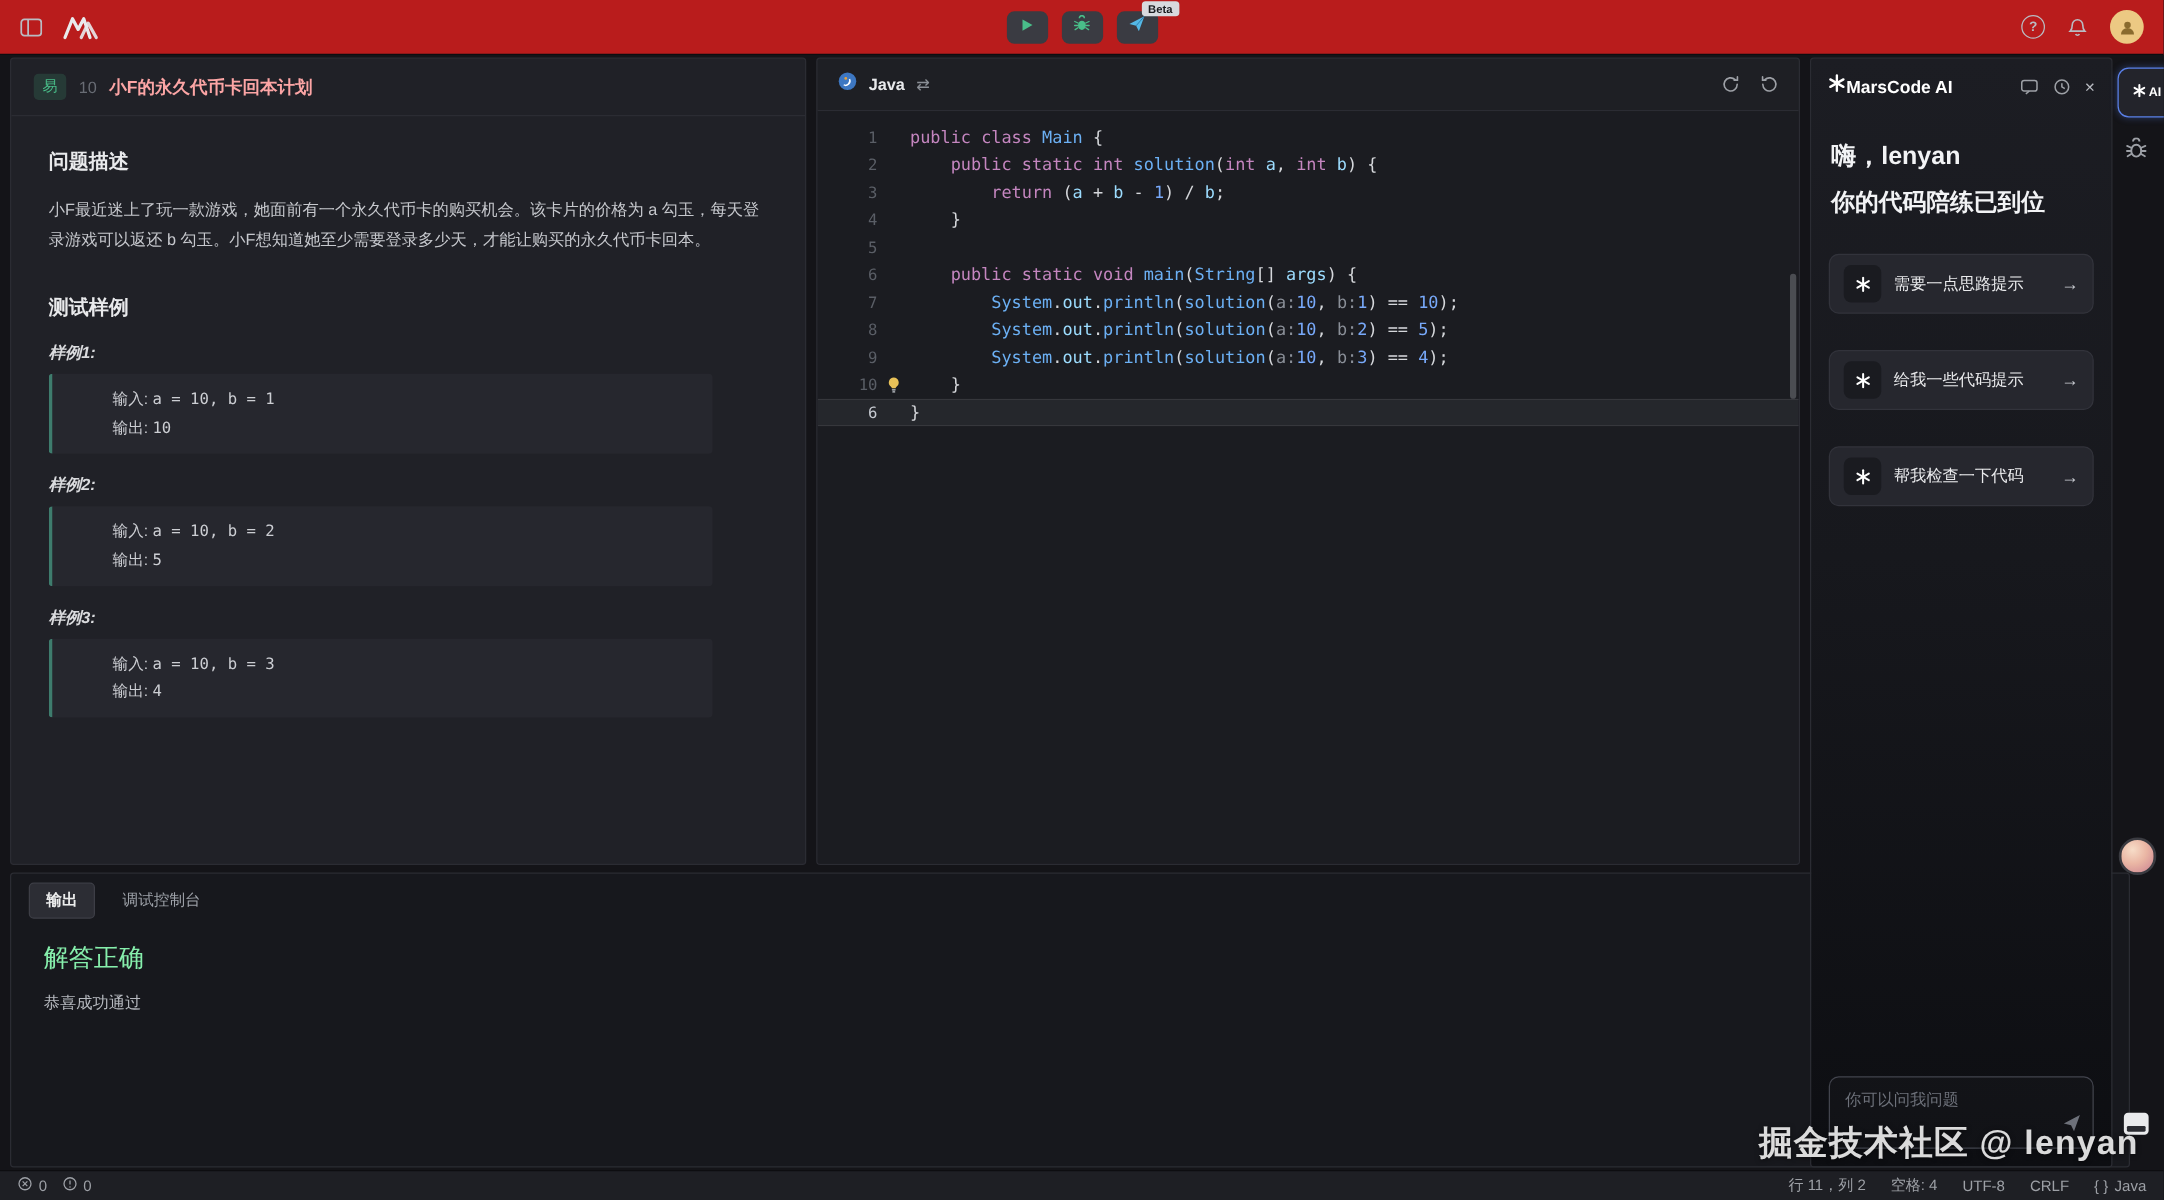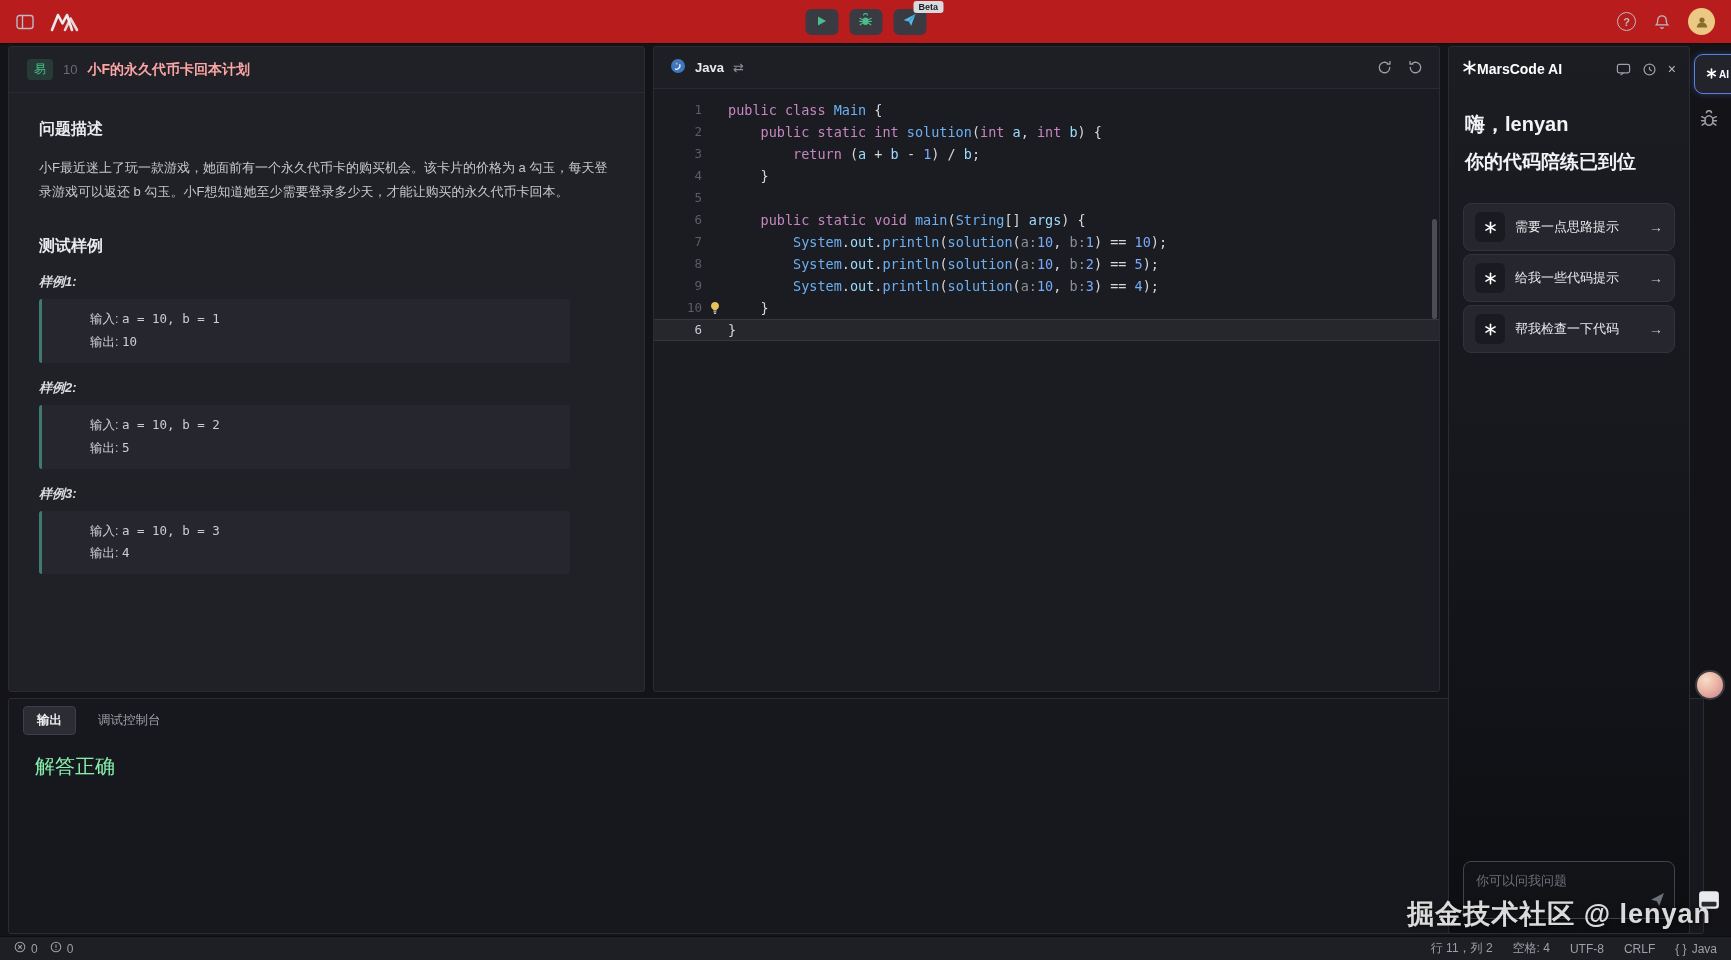--- a/index.html
+++ b/index.html
@@ -67,21 +67,21 @@
 
   
   .ai-panel{left:1448px;top:2px;width:242px;height:888px;background:linear-gradient(180deg,#1c1d23 0%,#17181d 45%,#0d0e12 100%);display:flex;flex-direction:column;position:absolute;border:1px solid #2b2c33;border-radius:3px;}
   .ai-header{flex:0 0 44px;display:flex;align-items:center;gap:0;padding:0 13px;}
   .ai-title{font-size:14px;font-weight:700;color:#ffffff;}
   .ai-header-actions{margin-left:auto;display:flex;gap:11px;align-items:center;color:#9da0a6;}
   .ai-close{font-size:14px;color:#b9bcc2;cursor:pointer;}
   .ai-greeting{padding:20px 16px 0;}
   .greet1{font-size:20px;font-weight:700;color:#f2f3f5;margin-bottom:11px;}
   .greet2{font-size:19px;font-weight:700;color:#f2f3f5;}
-  .ai-suggestions{padding:28px 14px 0;display:flex;flex-direction:column;gap:3px;}
+  .ai-suggestions{padding:28px 14px 0;display:flex;flex-direction:column;gap:29px;}
   .suggestion{background:#26272e;border:1px solid #32333b;border-radius:8px;padding:8px 11px;display:flex;align-items:center;gap:10px;cursor:pointer;}
   .sugg-icon{width:30px;height:30px;border-radius:6px;background:#1a1b20;display:flex;align-items:center;justify-content:center;flex:0 0 30px;}
   .sugg-label{font-size:13px;color:#e9eaec;flex:1;}
   .sugg-arrow{color:#c6c9cf;font-size:14px;}
   .ai-input{position:absolute;left:14px;right:14px;bottom:14px;height:58px;border:1px solid #42444d;border-radius:8px;background:rgba(255,255,255,.02);padding:9px 12px;}
   .ai-input input{width:92%;background:transparent;border:none;outline:none;color:#e9eaec;font-size:13px;font-family:inherit;}
   .ai-input input::placeholder{color:#6d717a;}
   .send-icon{position:absolute;right:9px;bottom:7px;cursor:pointer;}
 
   
@@ -290,20 +290,21 @@
     </div>
 
     <div class="panel output-panel">
       <div class="output-tabs">
         <span class="output-tab active">输出</span>
         <span class="output-tab">调试控制台</span>
         <span class="output-close">×</span>
       </div>
       <div class="output-content">
         <div class="result-title">解答正确</div>
+        <div class="result-sub">恭喜成功通过</div>
       </div>
     </div>
 
     <div class="ai-panel">
       <div class="ai-header">
         <span><svg width="15" height="15" viewBox="0 0 16 16" stroke="#fff" stroke-width="2" stroke-linecap="round">
               <line x1="8" y1="1.5" x2="8" y2="14.5"></line>
               <line x1="2.4" y1="4.8" x2="13.6" y2="11.2"></line>
               <line x1="2.4" y1="11.2" x2="13.6" y2="4.8"></line>
             </svg></span>

